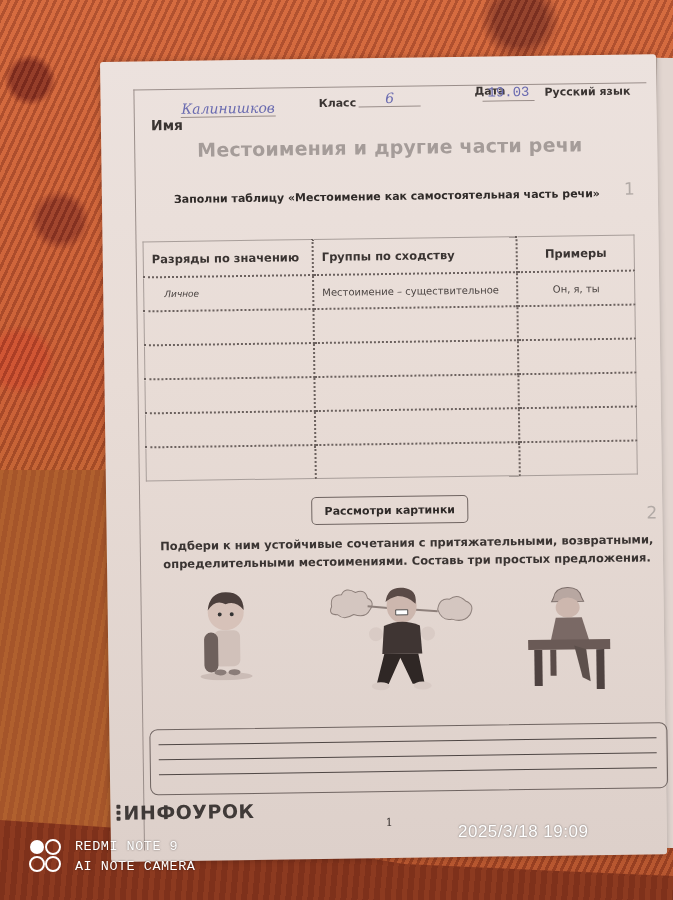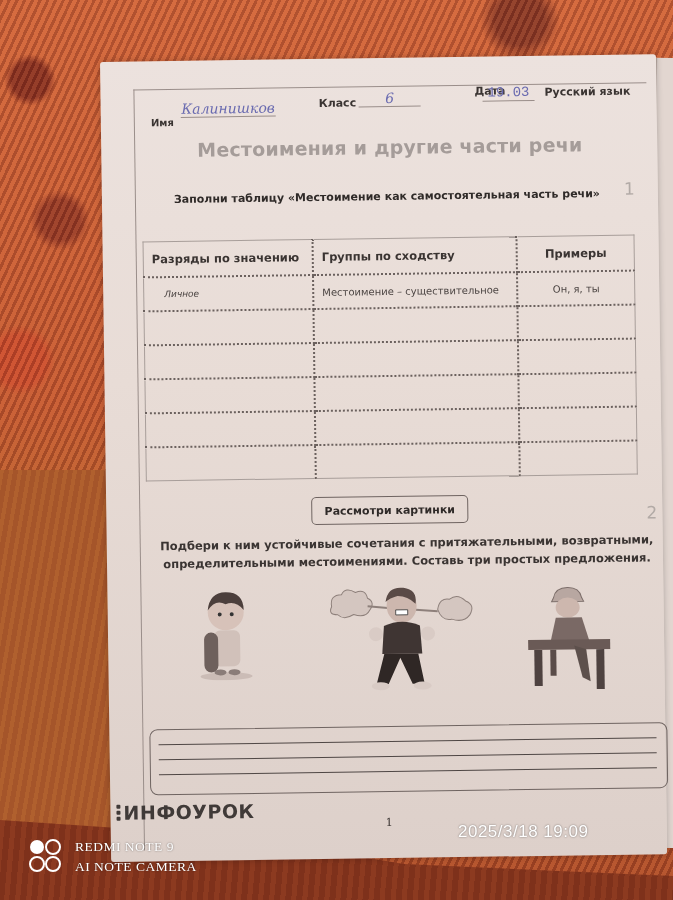--- a/index.html
+++ b/index.html
@@ -53,36 +53,36 @@
   .answer{position:absolute;left:40px;top:668px;width:516px;height:64px;border:1.5px solid #6f6461;
     border-radius:8px;}
   .answer .ln{position:absolute;left:8px;right:10px;height:0;border-top:1.3px solid #4e4644;}
   .logo{position:absolute;left:6px;top:740px;font-size:19px;font-weight:bold;color:#403a38;
     letter-spacing:.5px;display:flex;align-items:center;gap:3px;}
   .logo .dots{display:grid;grid-template-columns:4px;gap:2px;}
   .logo .dots i{display:block;width:4px;height:4px;background:#403a38;border-radius:1px;}
   .pg{position:absolute;left:275px;top:758px;font-size:11px;color:#3a3432;font-family:"DejaVu Serif",serif;}
   
   .wm{position:absolute;color:#fff;text-shadow:0 0 2px rgba(0,0,0,.5);}
-  .wm-model{left:75px;top:837px;font-size:13.5px;line-height:20px;letter-spacing:.5px;font-family:Liberation Serif, serif;}
+  .wm-model{left:75px;top:837px;font-size:13.5px;line-height:20px;letter-spacing:.5px;font-family:Liberation Mono, monospace;}
   .wm-date{left:458px;top:822px;font-size:17px;letter-spacing:.5px;font-family:Liberation Sans, sans-serif;}
   .wm-icon{left:28px;top:838px;width:34px;height:36px;}
 </style>
 </head>
 <body>
 
 <div class="carpet"></div>
 <div class="floor"></div>
 <div class="floor2"></div>
 <div class="page-right"></div>
 
 <div class="paper">
   <div class="frame"></div>
 
-  <span class="abs lbl" style="left:50px;top:56px;font-size:10px;">Имя</span>
+  <span class="abs lbl" style="left:50px;top:56px;font-size:14px;">Имя</span>
   <span class="abs hand" style="left:80px;top:40px;width:95px;">Калинишков</span>
   <span class="abs lbl" style="left:218px;top:38px;text-align:right;">Класс</span>
   <span class="abs hand" style="left:258px;top:32px;width:62px;">6</span>
   <span class="abs lbl" style="left:350px;top:28px;margin-left:24px;">Дата</span>
   <span class="abs hand" style="left:382px;top:28px;width:52px;font-style:normal;font-family:Liberation Mono, monospace;">19.03</span>
   <span class="abs lbl" style="left:444px;top:30px;">Русский язык</span>
 
   <div class="abs title" style="left:96px;top:78px;">Местоимения и другие части речи</div>
 
   <div class="abs task" style="left:72px;top:132px;">Заполни таблицу «Местоимение как самостоятельная часть речи»</div>

